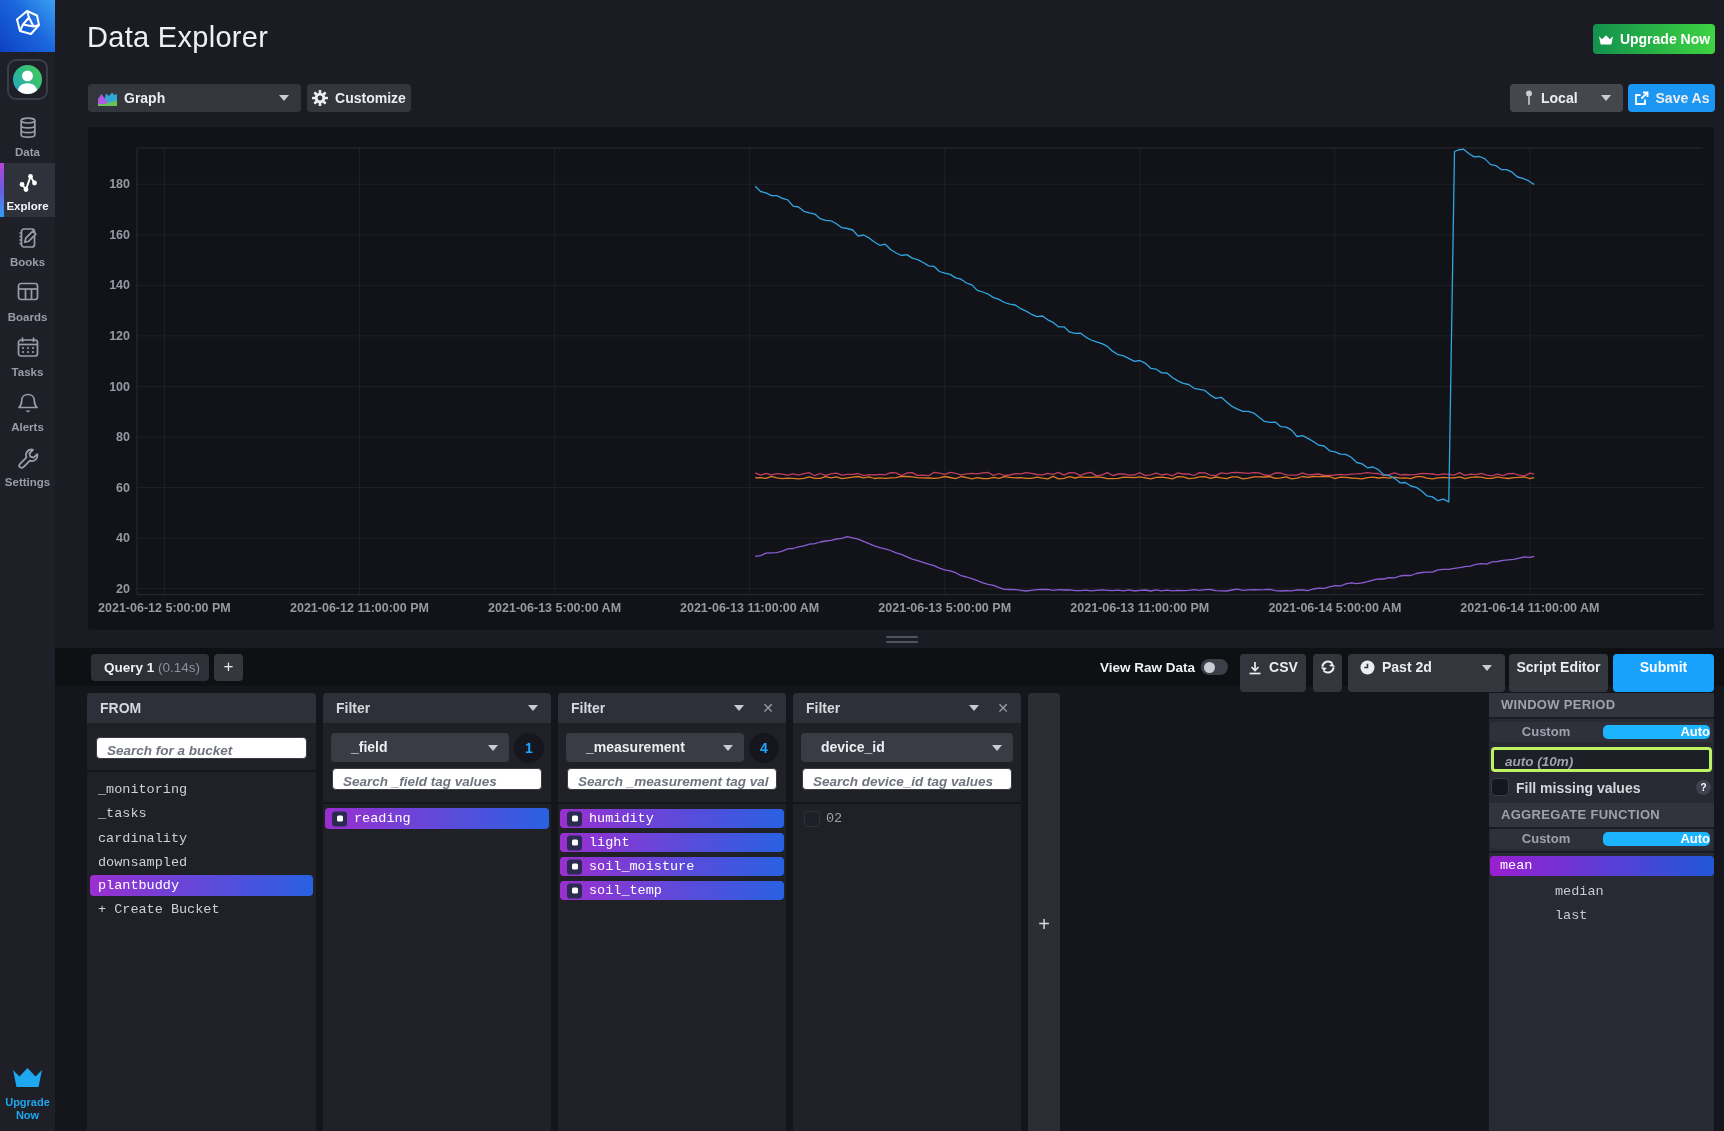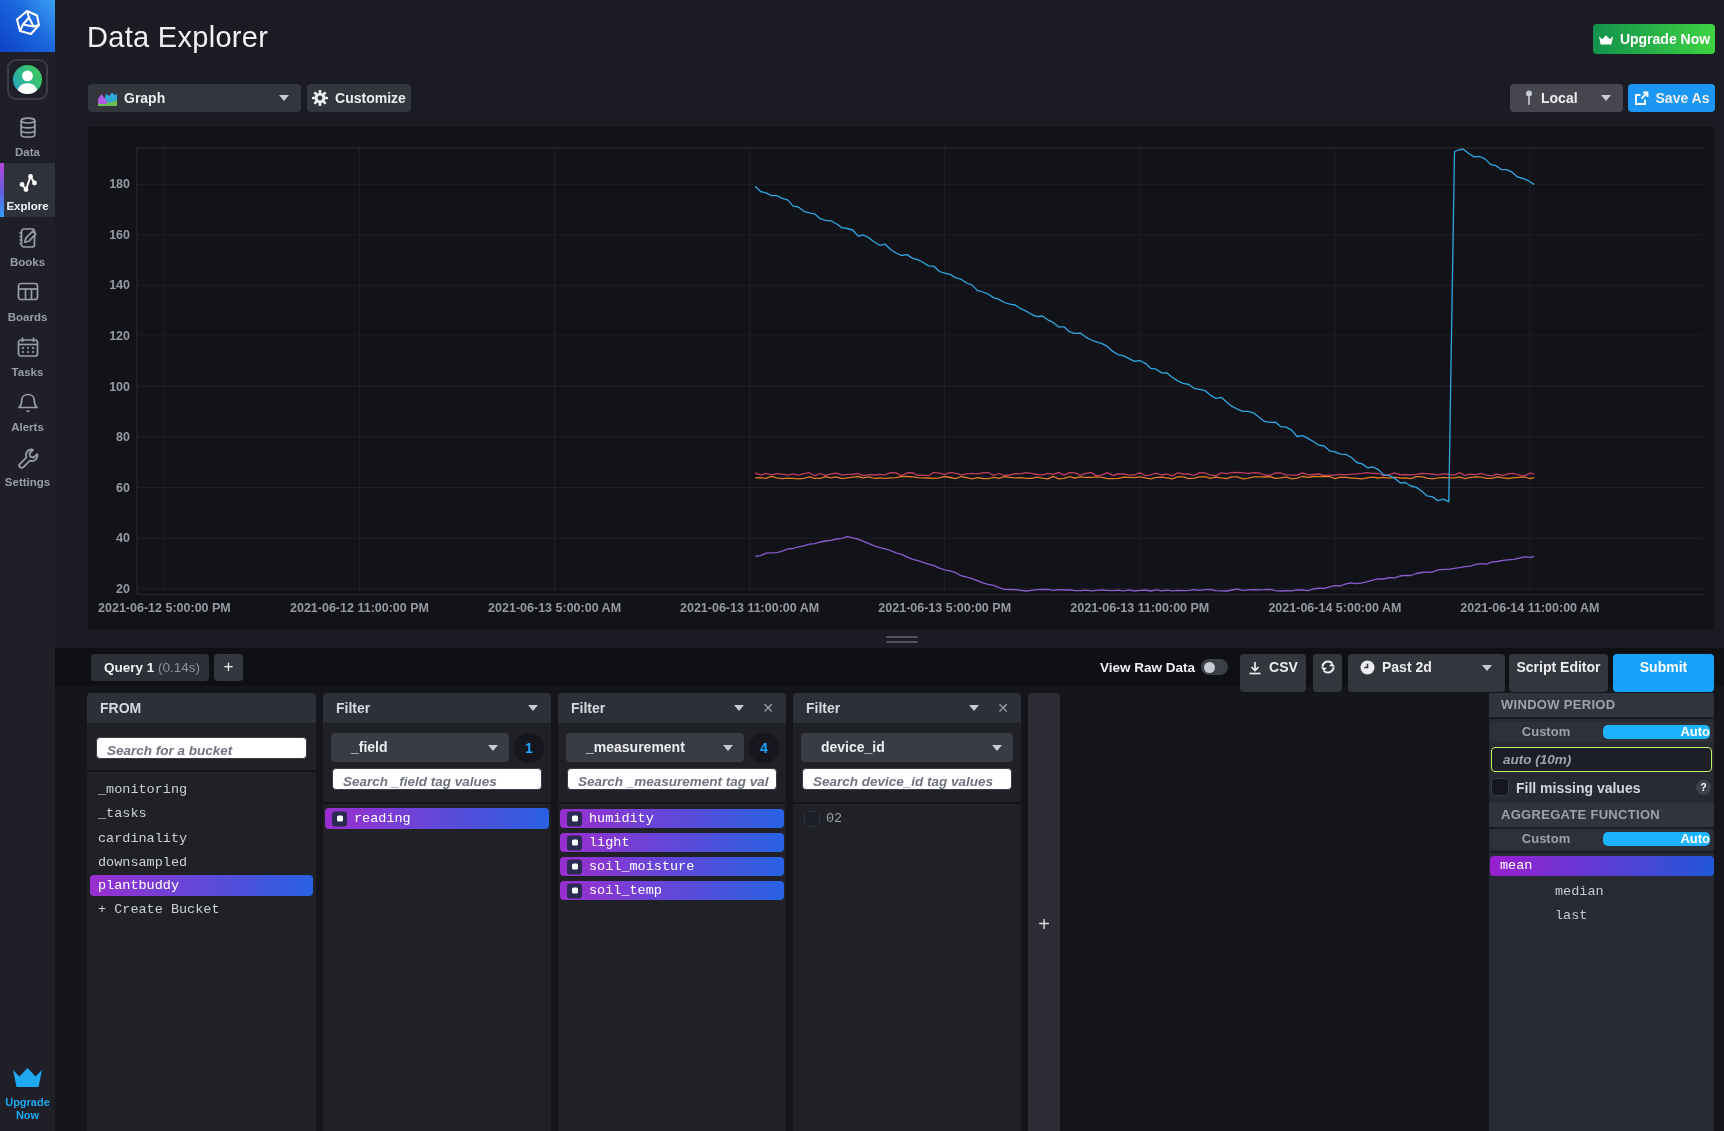--- a/index.html
+++ b/index.html
@@ -72,21 +72,21 @@
 .selrow .cbx { position:absolute; left:7px; top:50%; transform:translateY(-50%); width:15px; height:15px; border-radius:3px; background:#2b2b52; }
 .selrow .cbx::before { content:""; position:absolute; left:4.5px; top:4.5px; width:6px; height:6px; border-radius:1.5px; background:#fff; }
 .ucbx { position:absolute; width:16px; height:16px; border-radius:3px; background:#1e2029; border:1px solid #2e3039; }
 
 
 #rpanel { position:absolute; left:1489px; top:693px; width:225px; height:438px; background:#282a33;padding-left:20px; }
 .phead { position:absolute; left:0; right:0; height:24px; background:#31333d; border-bottom:2px solid #1b1c22; box-sizing:content-box; color:#9fa2ad; font-size:13px; font-weight:700; line-height:24px; padding-left:12px; letter-spacing:0.3px; }
 .segc { position:absolute; left:1px; width:223px; height:20px; background:#2e303a; border-radius:4px; }
 .segc .cust { position:absolute; left:0; width:112px; text-align:center; color:#9fa2ad; font-size:13px; font-weight:700; line-height:20px; }
 .segc .auto { position:absolute; left:113px; top:3px; width:107px; height:14px; background:#1db4ff; border-radius:5px; color:#fff; font-size:13px; font-weight:700; line-height:14px; text-align:right; }
-#wpinput { position:absolute; left:1491px; top:747px; width:221px; height:25px; background:#1d1f26; border:1px solid #bef264; border-radius:4px; color:#9fa2ad; font-size:13.5px; font-style:italic; font-weight:700; line-height:23px; padding-left:11px; }
+#wpinput { position:absolute; left:1491px; top:747px; width:221px; height:25px; background:#1d1f26; border:3px solid #bef264; border-radius:4px; color:#9fa2ad; font-size:13.5px; font-style:italic; font-weight:700; line-height:23px; padding-left:11px; }
 #fillrow { position:absolute; left:1491px; top:778px; width:221px; height:20px; }
 #fillrow .cb { position:absolute; left:0; top:0; width:18px; height:18px; background:#16171e; border:1px solid #3a3c45; border-radius:4px; }
 #fillrow .lb { position:absolute; left:25px; top:2px; color:#d4d6dc; font-size:14px; font-weight:700; }
 #fillrow .qm { position:absolute; right:1px; top:2px; width:15px; height:15px; border-radius:50%; background:#404250; color:#fff; font-size:10px; font-weight:700; text-align:center; line-height:15px; }
 .aggitem { position:absolute; left:1545px; width:267px; font-family:"Liberation Mono",monospace; font-size:13.5px; color:#c6c9d0; padding-left:10px; }
 #meanrow { position:absolute; left:1490px; top:856px; width:224px; height:20px; border-radius:4px; background:linear-gradient(90deg,#9a1fd0 0%,#2158d8 100%); color:#fff; font-family:"Liberation Mono",monospace; font-size:13.5px; line-height:20px; padding-left:10px; }
 </style>
 </head>
 <body>
 

